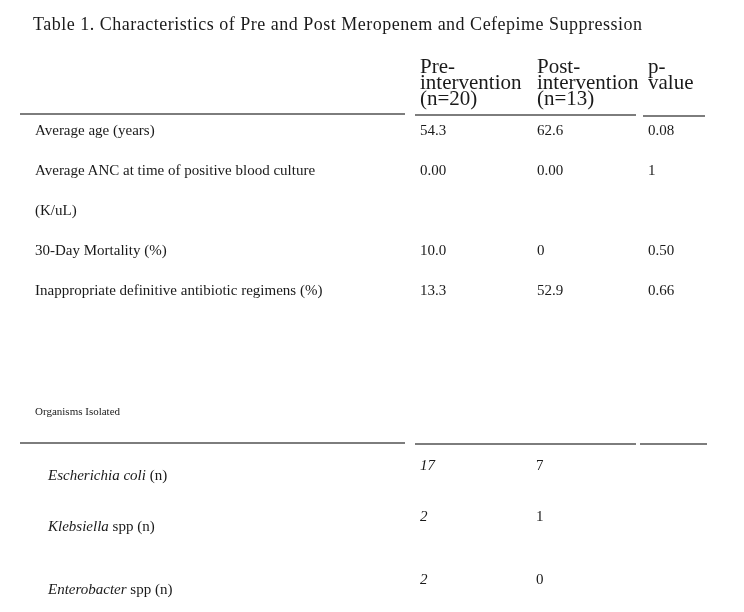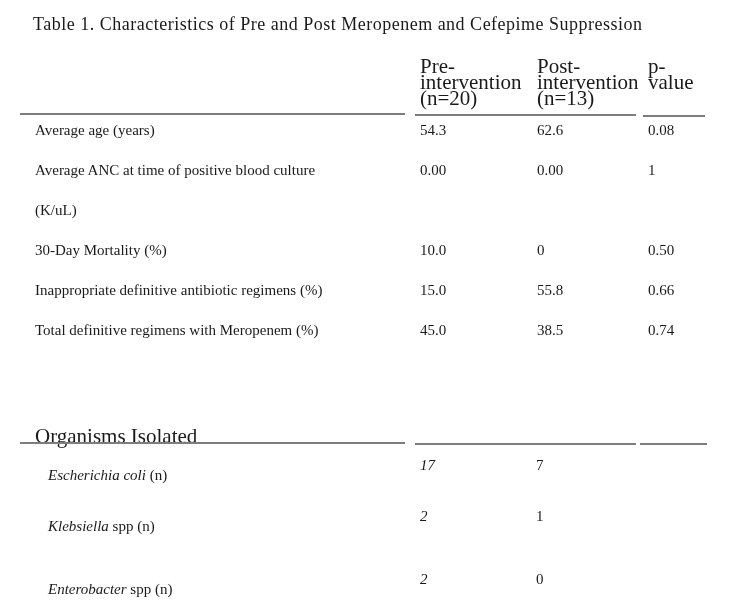--- a/index.html
+++ b/index.html
@@ -57,22 +57,22 @@
     line-height: 40px;
     white-space: pre-line;
   }
   .cell.label { left: 35px; }
   .c-pre  { left: 420px; }
   .c-post { left: 537px; }
   .c-p    { left: 648px; }
   .section-heading {
     position: absolute;
     left: 35px;
-    top: 424px;
-    font-size: 21px;
+    top: 405px;
+    font-size: 11px;
   }
   .orow {
     position: absolute;
     left: 0;
     width: 653px;
     height: 50px;
   }
   .olabel {
     position: absolute;
     left: 48px;
@@ -124,29 +124,23 @@
       <div class="cell c-p">1</div>
     </div>
     <div class="trow">
       <div class="cell label">30-Day Mortality (%)</div>
       <div class="cell c-pre">10.0</div>
       <div class="cell c-post">0</div>
       <div class="cell c-p">0.50</div>
     </div>
     <div class="trow">
       <div class="cell label">Inappropriate definitive antibiotic regimens (%)</div>
-      <div class="cell c-pre">15.0</div>
-      <div class="cell c-post">55.8</div>
+      <div class="cell c-pre">13.3</div>
+      <div class="cell c-post">52.9</div>
       <div class="cell c-p">0.66</div>
-    </div>
-    <div class="trow">
-      <div class="cell label">Total definitive regimens with Meropenem (%)</div>
-      <div class="cell c-pre">45.0</div>
-      <div class="cell c-post">38.5</div>
-      <div class="cell c-p">0.74</div>
     </div>
   </div>
 
   <div class="section-heading">Organisms Isolated</div>
 
   <div class="rule" style="left:20px;  top:442px; width:385px;"></div>
   <div class="rule" style="left:415px; top:443px; width:221px;"></div>
   <div class="rule" style="left:640px; top:443px; width:67px;"></div>
 
   <div class="orow" style="top:452px;">

